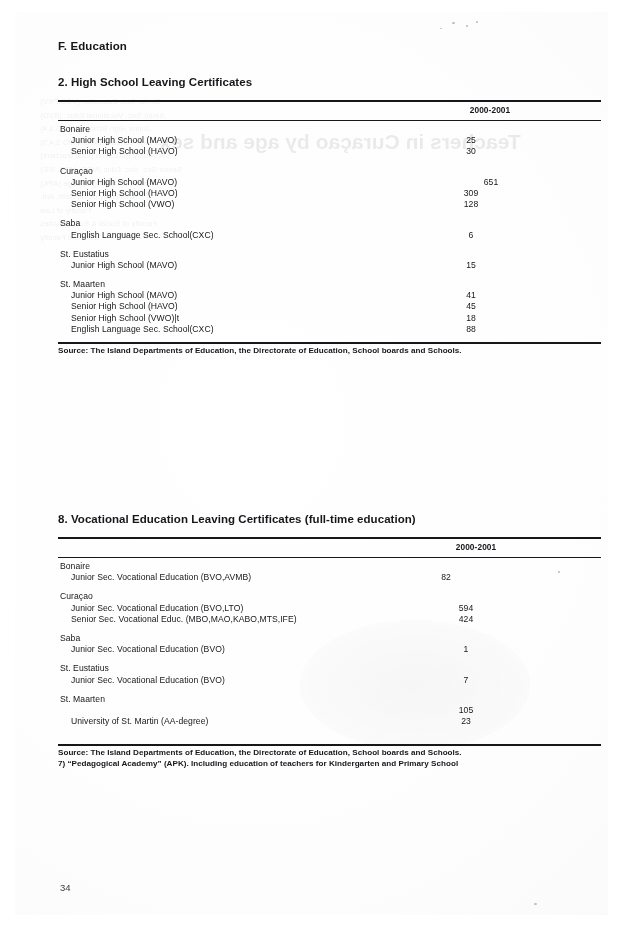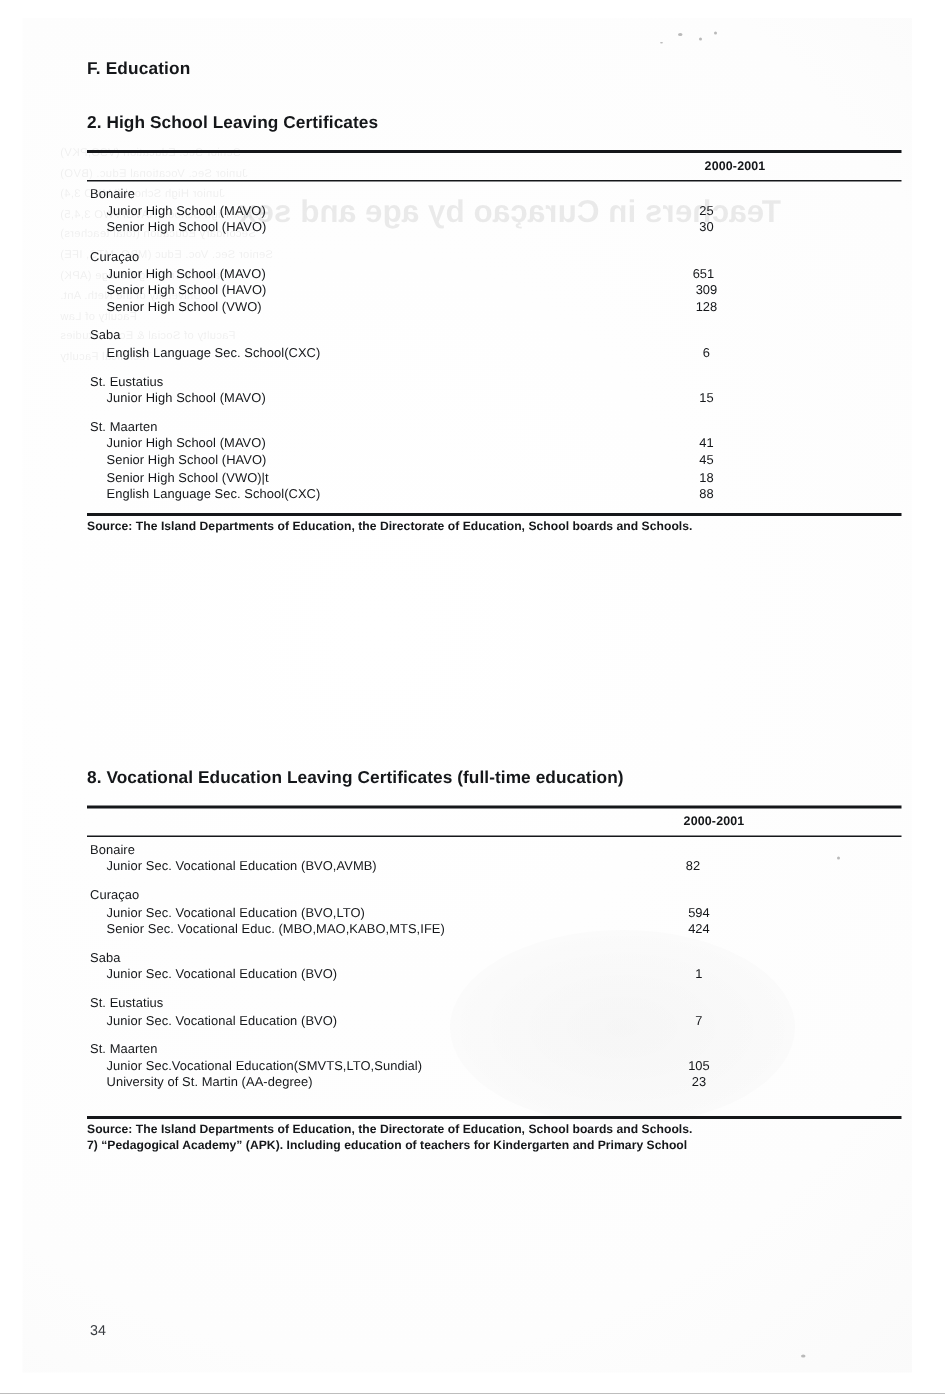--- a/index.html
+++ b/index.html
@@ -171,21 +171,21 @@
           <div class="row indent">
             <span class="lbl">Senior High School (HAVO)</span>
             <span class="val" style="left: 341px; width: 60px;">30</span>
           </div>
           <div class="row gap"></div>
           <div class="row">
             <span class="lbl">Curaçao</span>
           </div>
           <div class="row indent">
             <span class="lbl">Junior High School (MAVO)</span>
-            <span class="val" style="left: 339px; width: 60px;">651</span>
+            <span class="val" style="left: 361px; width: 60px;">651</span>
           </div>
           <div class="row indent">
             <span class="lbl">Senior High School (HAVO)</span>
             <span class="val" style="left: 341px; width: 60px;">309</span>
           </div>
           <div class="row indent">
             <span class="lbl">Senior High School (VWO)</span>
             <span class="val" style="left: 341px; width: 60px;">128</span>
           </div>
           <div class="row gap"></div>
@@ -237,21 +237,21 @@
       <div class="rule thick" style="top:0px;"></div>
       <div class="hdr-year" style="top:5px; left:382px; width:72px;">2000-2001</div>
       <div class="rule thin" style="top:20px;"></div>
 
       <div class="rows" id="t3rows" style="top:24px;">
           <div class="row">
             <span class="lbl">Bonaire</span>
           </div>
           <div class="row indent">
             <span class="lbl">Junior Sec. Vocational Education (BVO,AVMB)</span>
-            <span class="val" style="left: 332px; width: 60px;">82</span>
+            <span class="val" style="left: 316px; width: 60px;">82</span>
           </div>
           <div class="row gap"></div>
           <div class="row">
             <span class="lbl">Curaçao</span>
           </div>
           <div class="row indent">
             <span class="lbl">Junior Sec. Vocational Education (BVO,LTO)</span>
             <span class="val" style="left: 336px; width: 60px;">594</span>
           </div>
           <div class="row indent">
@@ -272,21 +272,20 @@
           </div>
           <div class="row indent">
             <span class="lbl">Junior Sec. Vocational Education (BVO)</span>
             <span class="val" style="left: 336px; width: 60px;">7</span>
           </div>
           <div class="row gap"></div>
           <div class="row">
             <span class="lbl">St. Maarten</span>
           </div>
           <div class="row indent">
-            <span class="lbl">Junior Sec.Vocational Education(SMVTS,LTO,Sundial)</span>
             <span class="val" style="left: 336px; width: 60px;">105</span>
           </div>
           <div class="row indent">
             <span class="lbl">University of St. Martin (AA-degree)</span>
             <span class="val" style="left: 336px; width: 60px;">23</span>
           </div>
         </div>
 
       <div class="rule thick" style="top:207px;"></div>
     </div>

